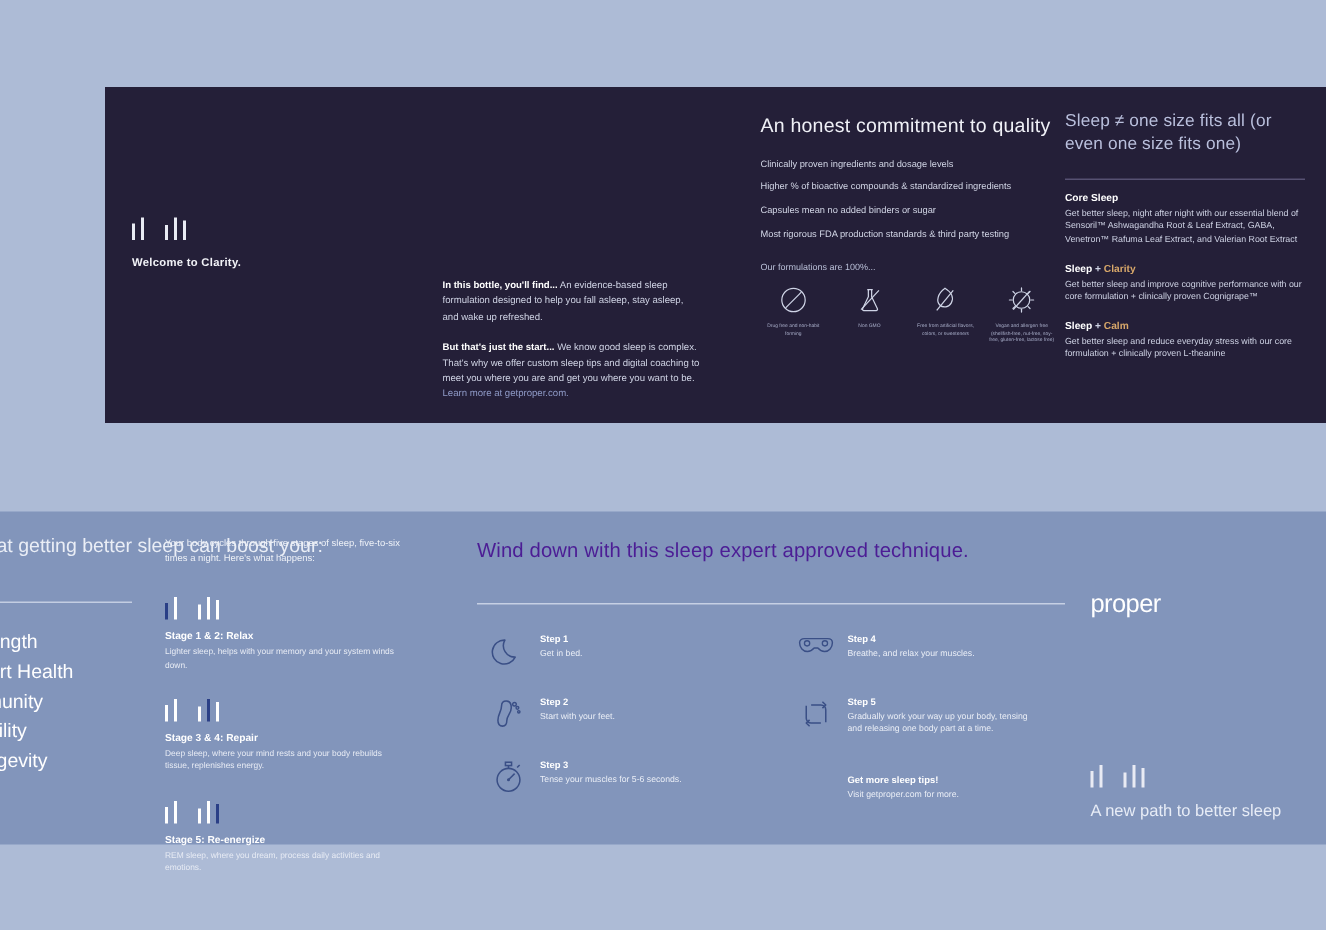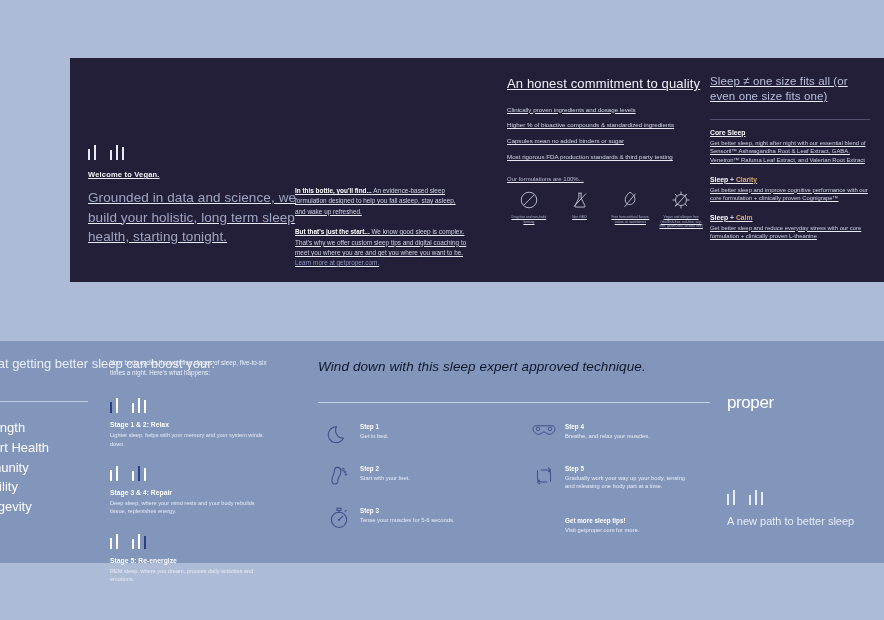--- a/index.html
+++ b/index.html
@@ -11,21 +11,21 @@
   }
   #stage { position: relative; width: 884px; height: 620px; }
 
   
   .dark-panel {
     position: absolute; left: 70px; top: 58px;
     width: 814px; height: 224px;
     background: #241f38;
     color: #e9ebf4;
   }
-  .dark-panel .col { position: absolute; text-decoration: underline; }
+  .dark-panel .col { position: absolute; }
 
   
   .col-welcome { left: 18px; top: 86px; width: 215px; }
   .logo-bars { display: flex; align-items: flex-end; height: 16px; gap: 4px; margin-bottom: 10px; }
   .logo-bars i { display: block; width: 2px; background: #e9ebf4; }
   .logo-bars i.b1 { height: 11px; }
   .logo-bars i.b2 { height: 15px; }
   .logo-bars i.gap { width: 6px; background: transparent; }
   .logo-bars i.b3 { height: 10px; }
   .logo-bars i.b4 { height: 15px; }
@@ -84,60 +84,59 @@
   .stage-intro { font-size: 6.3px; line-height: 1.6; color: #eef1f7; margin-bottom: 19px; }
   .stage { margin-bottom: 17px; }
   .stage .logo-bars { margin-bottom: 8px; }
   .stage .logo-bars i { background: #ffffff; }
   .stage .logo-bars i.on { background: #2a3f86; }
   .stage-name { font-size: 6.8px; font-weight: bold; color: #ffffff; margin-bottom: 3px; }
   .stage-desc { font-size: 5.6px; line-height: 1.5; color: #e7ebf4; }
 
   
   .col-wind { left: 318px; top: 17px; width: 392px; }
-  .wind-title { font-size: 13.5px; line-height: 1.33; font-weight: 300; color: #0f172a; letter-spacing: .1px; font-style: italic; }
+  .wind-title { font-size: 13.5px; line-height: 1.33; font-weight: 300; color: #4c1d95; letter-spacing: .1px; }
   .wind-rule { height: 1px; background: #c6d0e4; margin: 26px 0 0; }
   .steps-grid { position: relative; margin-top: 17px; height: 120px; }
   .step { position: absolute; display: flex; align-items: flex-start; }
   .step-ico { width: 42px; flex: 0 0 42px; display: flex; justify-content: center; padding-top: 1px; }
   .step-txt { padding-top: 3px; }
   .step-n { font-size: 6.3px; font-weight: bold; color: #ffffff; margin-bottom: 2px; }
   .step-d { font-size: 5.8px; line-height: 1.45; color: #eaeef6; width: 125px; }
   .s1 { left: 0; top: 0; }
   .s2 { left: 0; top: 42px; }
   .s3 { left: 0; top: 84px; }
   .s4 { left: 205px; top: 0; }
   .s5 { left: 205px; top: 42px; }
   .s6 { left: 205px; top: 94px; }
 
   
   .col-brand { left: 727px; top: 52px; width: 150px; }
   .brand-word { font-size: 17px; font-weight: normal; letter-spacing: -.4px; color: #ffffff; }
-  .brand-foot { position: absolute; left: 0; top: 96px; }
+  .brand-foot { position: absolute; left: 0; top: 116px; }
   .brand-foot .logo-bars { margin-bottom: 9px; }
   .brand-tag { font-size: 11px; line-height: 1.32; font-weight: 300; color: #e7ecf6; }
 </style>
 </head>
 <body>
 
 <div id="stage">
 
   <div class="dark-panel">
 
     <div class="col col-welcome">
       <div class="logo-bars">
         <i class="b1"></i>
           <i class="b2"></i>
           <i class="gap"></i>
           <i class="b3"></i>
           <i class="b4"></i>
           <i class="b5"></i>
       </div>
-      <div class="welcome-kicker">Welcome to Vegan.</div>
-      <div class="welcome-head">Grounded in data and science, we build your holistic, long term sleep health, starting tonight.</div>
+      <div class="welcome-kicker">Welcome to Clarity.</div>
     </div>
 
     <div class="col col-bottle">
       <p class="para">
         <b>In this bottle, you'll find...</b><span> An evidence-based sleep formulation designed to help you fall asleep, stay asleep, and wake up refreshed.</span>
       </p>
       <p class="para">
         <b>But that's just the start...</b><span> We know good sleep is complex. That's why we offer custom sleep tips and digital coaching to meet you where you are and get you where you want to be. </span><span class="lnk">Learn more at getproper.com.</span>
       </p>
     </div>

